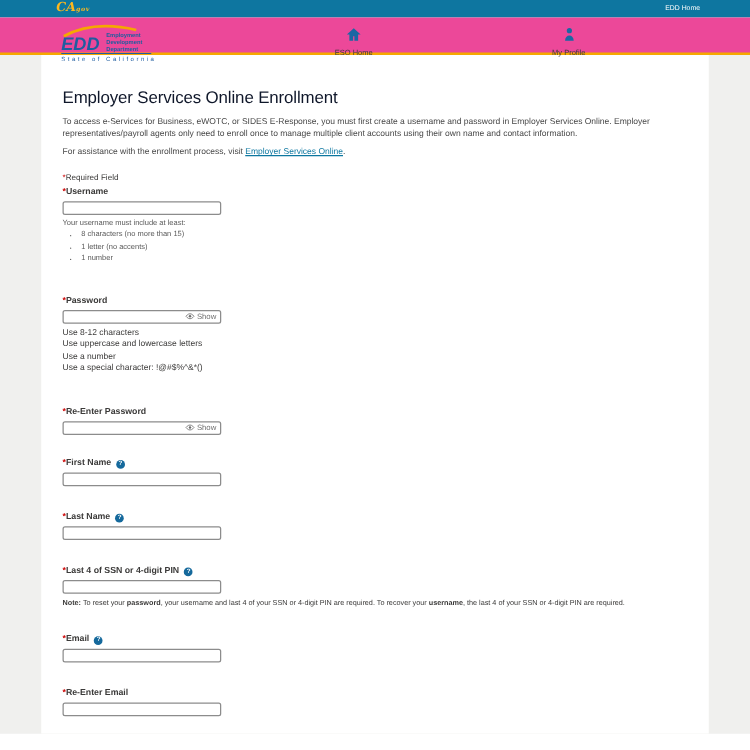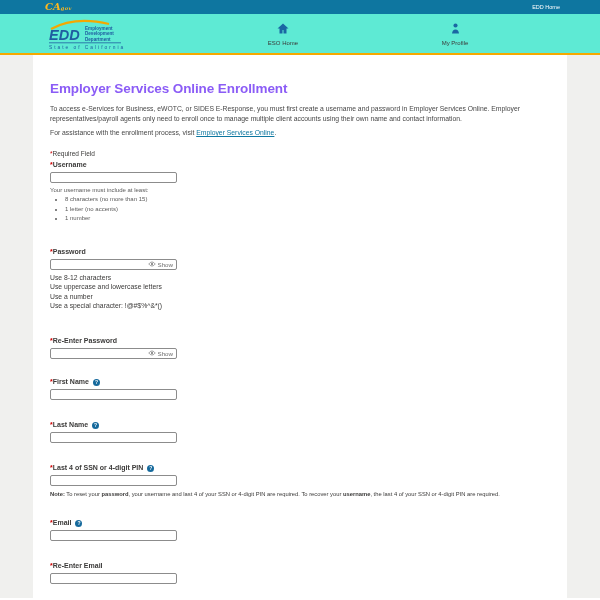--- a/index.html
+++ b/index.html
@@ -18,40 +18,40 @@
   }
   .ca-logo {
     font-family:"DejaVu Serif", serif; font-style:italic; font-weight:bold;
     color:#FDB81E; font-size:10px; line-height:10px; cursor:pointer;
   }
   .ca-logo .gov { font-size:5px; letter-spacing:0.5px; }
   .topbar-link { color:#ffffff; font-size:5.5px; text-decoration:none; cursor:pointer; }
 
   
   .header {
-    height:41px; background:#5eead4; position:relative;
+    height:30px; background:#ec4899; position:relative;
     border-bottom:2.5px solid #F5A800;
   }
   .edd-logo { position:absolute; left:45px; top:5px; cursor:pointer; }
   .nav-item {
     position:absolute; top:6px; width:72px; text-align:center; cursor:pointer;
   }
   .nav-eso { left:247px; }
   .nav-profile { left:419px; }
   .nav-item .nav-label { display:block; font-size:6px; color:#3b3a39; margin-top:2px; }
 
   
   .page { background:#F0F0EE; height:542.5px; overflow:hidden; }
   .card {
     margin:0 33px; background:#fff; height:100%;
     padding:26px 17px 10px 17px;
   }
 
   h1.page-title {
-    font-size:13.5px; font-weight:700; color:#8b5cf6;
+    font-size:13.5px; font-weight:400; color:#0f172a;
     margin:0 0 8px 0; letter-spacing:-0.1px;
   }
   .intro {
     font-size:6.8px; line-height:9.5px; color:#474747;
     margin:0 0 6px 0; max-width:507px;
   }
   .assist { font-size:6.8px; color:#474747; margin:0 0 14px 0; }
   a.inline-link { color:#0D77A0; text-decoration:underline; cursor:pointer; }
   .required-field { font-size:6.5px; margin:0 0 4px 0; }
   .star { color:#CC0000; }

